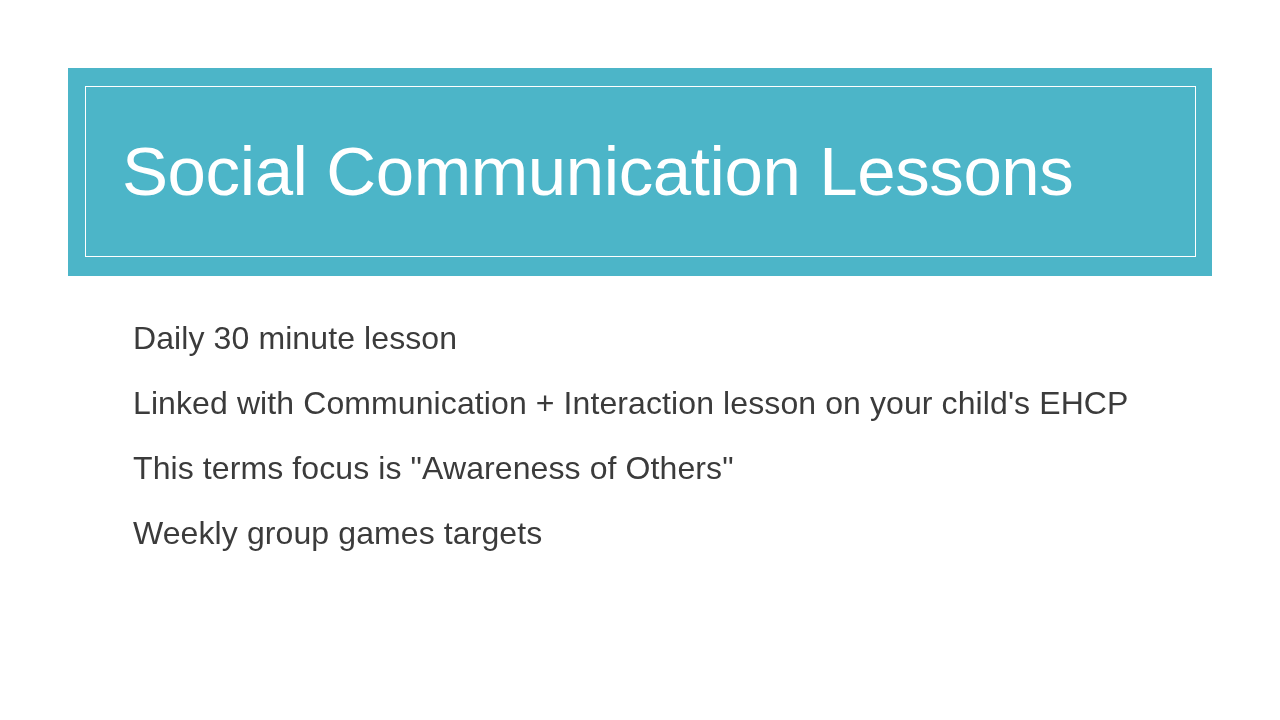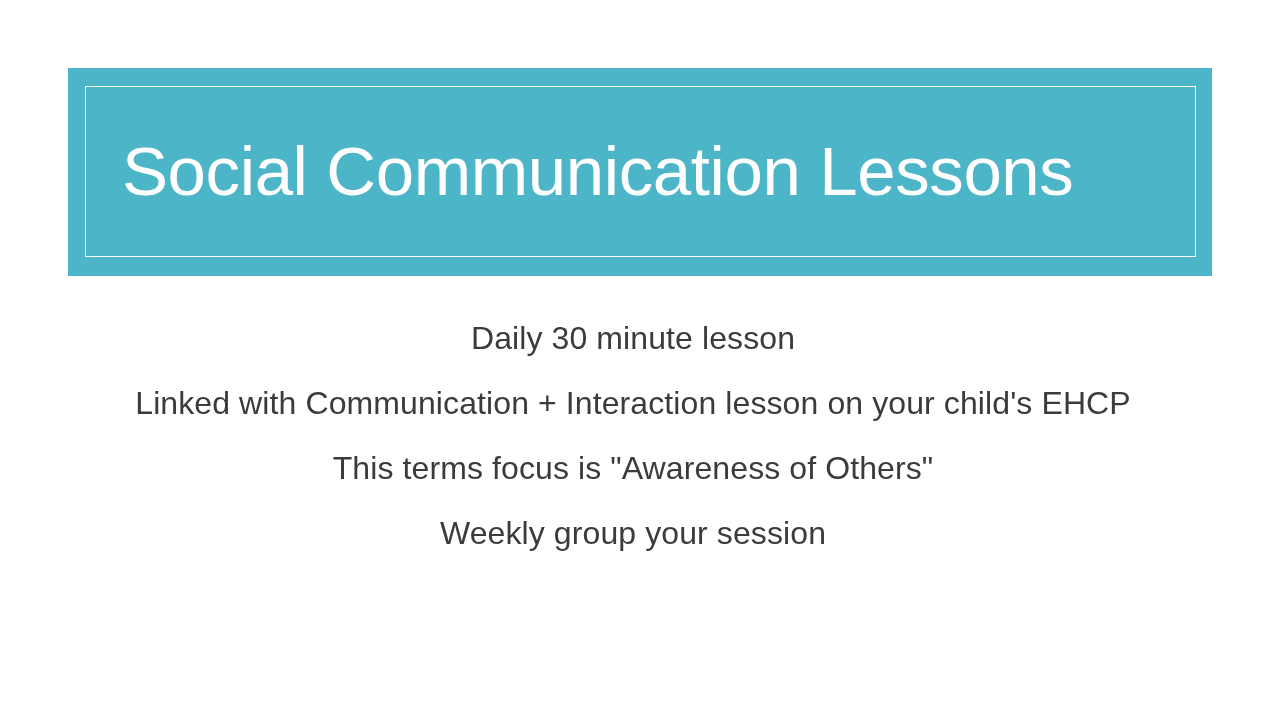--- a/index.html
+++ b/index.html
@@ -69,33 +69,32 @@
     width: 1000px;
   }
 
   .body-line {
     color: #3b3b3b;
     font-size: 32px;
     font-weight: 400;
     line-height: 65px;
     letter-spacing: 0.1px;
     white-space: nowrap;
-    text-align: center;
   }
 </style>
 </head>
 <body>
 
 <div class="slide">
 
   <div class="title-banner">
     <div class="title-banner-frame"></div>
     <div class="title-text">Social Communication Lessons</div>
   </div>
 
   <div class="body-block">
     <div class="body-line">Daily 30 minute lesson</div>
     <div class="body-line">Linked with Communication + Interaction lesson on your child's EHCP</div>
     <div class="body-line">This terms focus is "Awareness of Others"</div>
-    <div class="body-line">Weekly group your session</div>
+    <div class="body-line">Weekly group games targets</div>
   </div>
 
 </div>
 
 </body></html>

